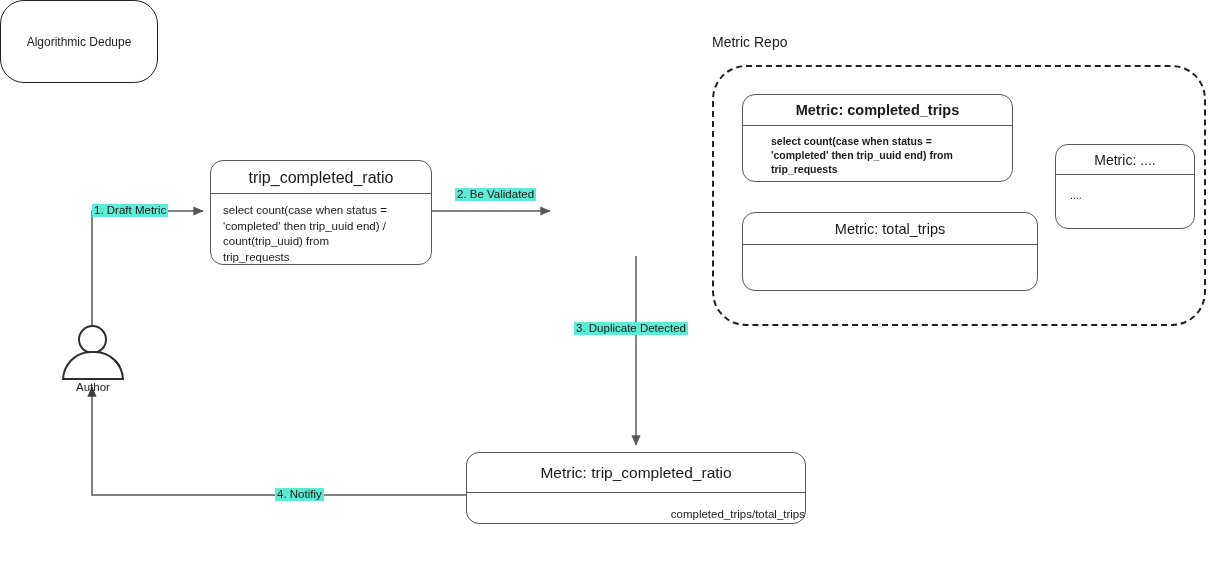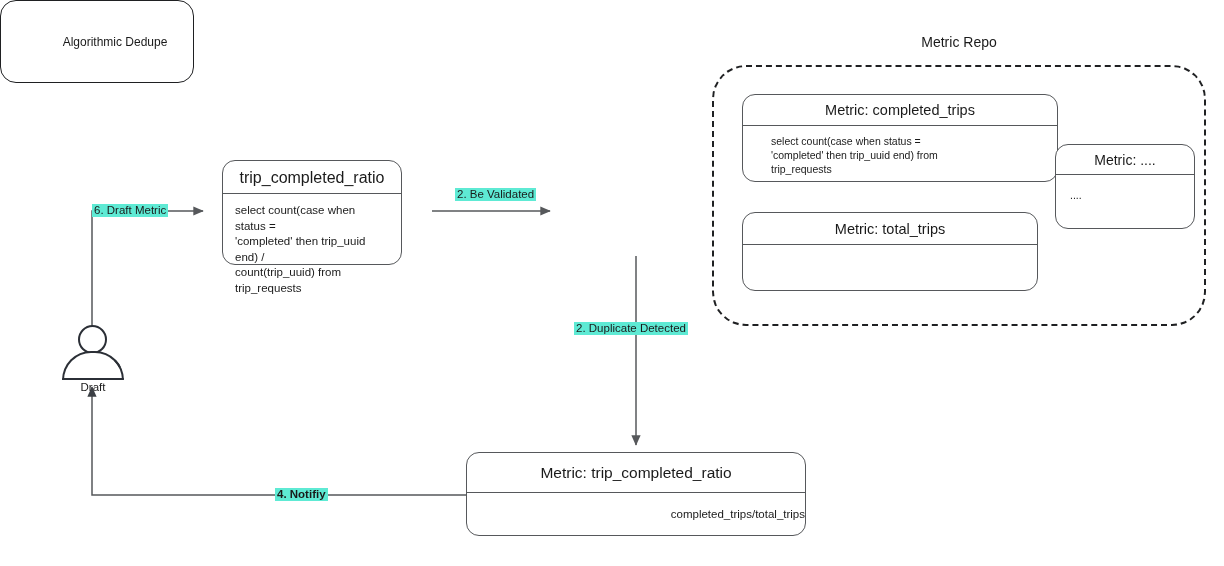--- a/index.html
+++ b/index.html
@@ -45,60 +45,60 @@
     white-space: nowrap;
     overflow: visible;
   }
   .card-body {
     box-sizing: border-box;
     color: #1a1a1a;
     white-space: pre-line;
   }
 
   
-  #node-trip-ratio { left: 222px; top: 160px; width: 180px; height: 105px; }
+  #node-trip-ratio { left: 210px; top: 160px; width: 222px; height: 105px; }
   #node-trip-ratio .card-title { height: 33px; line-height: 33px; font-size: 16px; }
   #node-trip-ratio .card-body { padding: 9px 12px 0 12px; font-size: 11.5px; line-height: 15.5px; }
 
   #node-dedupe {
     left: 557px; top: 175px; width: 156px; height: 81px;
-    border: 1.8px solid #1f2022; border-radius: 16px;
-    display: flex; align-items: center; justify-content: center; padding-left: 36px;
+    border: 1.8px solid #1f2022; border-radius: 24px;
+    display: flex; align-items: center; justify-content: center;
   }
   #node-dedupe .node-label { font-size: 12px; color: #1a1a1a; }
 
-  #node-completed-trips { left: 742px; top: 94px; width: 316px; height: 88px; }
+  #node-completed-trips { left: 742px; top: 94px; width: 271px; height: 88px; font-weight: bold; }
   #node-completed-trips .card-title { height: 31px; line-height: 31px; font-size: 14.5px; }
   #node-completed-trips .card-body { padding: 8px 0 0 28px; font-size: 10.5px; line-height: 14px; }
 
   #node-total-trips { left: 742px; top: 212px; width: 296px; height: 79px; }
   #node-total-trips .card-title { height: 32px; line-height: 32px; font-size: 14.5px; }
   #node-total-trips .card-body { padding: 0; height: 45px; line-height: 45px; text-align: center; font-size: 10.5px; }
 
   #node-metric-dots { left: 1055px; top: 144px; width: 140px; height: 85px; }
   #node-metric-dots .card-title { height: 30px; line-height: 30px; font-size: 14px; }
   #node-metric-dots .card-body { padding: 14px 0 0 14px; font-size: 10.5px; }
 
-  #node-result { left: 466px; top: 452px; width: 340px; height: 84px; }
+  #node-result { left: 466px; top: 452px; width: 340px; height: 72px; }
   #node-result .card-title { height: 40px; line-height: 40px; font-size: 15.5px; }
   #node-result .card-body { padding: 0; height: 42px; line-height: 42px; text-align: right; font-size: 11.5px; }
 
   
   #group-metric-repo {
     position: absolute;
     left: 712px; top: 65px; width: 494px; height: 261px;
     box-sizing: border-box;
     border: 2px dashed #1f2022;
     border-radius: 34px;
     background: transparent;
   }
   #group-metric-repo-title {
     position: absolute;
     left: 712px; top: 34px; width: 494px;
-    text-align: center;
+    text-align: left;
     font-size: 14px;
     color: #1a1a1a;
   }
 
   
   #actor { position: absolute; left: 62px; top: 325px; width: 62px; height: 72px; }
   #actor-head {
     position: absolute; left: 16px; top: 0; width: 29px; height: 29px;
     border: 2.2px solid #2b2f36; border-radius: 50%; background: #fff;
     box-sizing: border-box;
@@ -117,21 +117,21 @@
   
   .edge-label {
     position: absolute;
     font-size: 11.5px;
     color: #1a1a1a;
     background: #5eead4;
     white-space: nowrap;
     padding: 0 2px;
     line-height: 13px;
   }
-  .edge-label.bold { font-weight: bold; }
+  .edge-label.bold { font-weight: normal; }
 
   #label-draft   { left: 92px;  top: 204px; }
   #label-validated { left: 455px; top: 188px; }
   #label-duplicate { left: 574px; top: 322px; }
   #label-notify  { left: 275px; top: 488px; }
 </style>
 </head>
 <body>
 
 <div id="canvas">
@@ -195,21 +195,21 @@
   </div>
 
   <div class="card" id="node-result">
     <div class="card-title">Metric: trip_completed_ratio</div>
     <div class="card-body">completed_trips/total_trips</div>
   </div>
 
   <div id="actor">
     <div id="actor-head"></div>
     <div id="actor-body"></div>
-    <div id="actor-label">Draft</div>
-  </div>
-
-  <div class="edge-label" id="label-draft">6. Draft Metric</div>
+    <div id="actor-label">Author</div>
+  </div>
+
+  <div class="edge-label" id="label-draft">1. Draft Metric</div>
   <div class="edge-label" id="label-validated">2. Be Validated</div>
-  <div class="edge-label" id="label-duplicate">2. Duplicate Detected</div>
+  <div class="edge-label" id="label-duplicate">3. Duplicate Detected</div>
   <div class="edge-label bold" id="label-notify">4. Notifiy</div>
 
 </div>
 
 </body></html>

